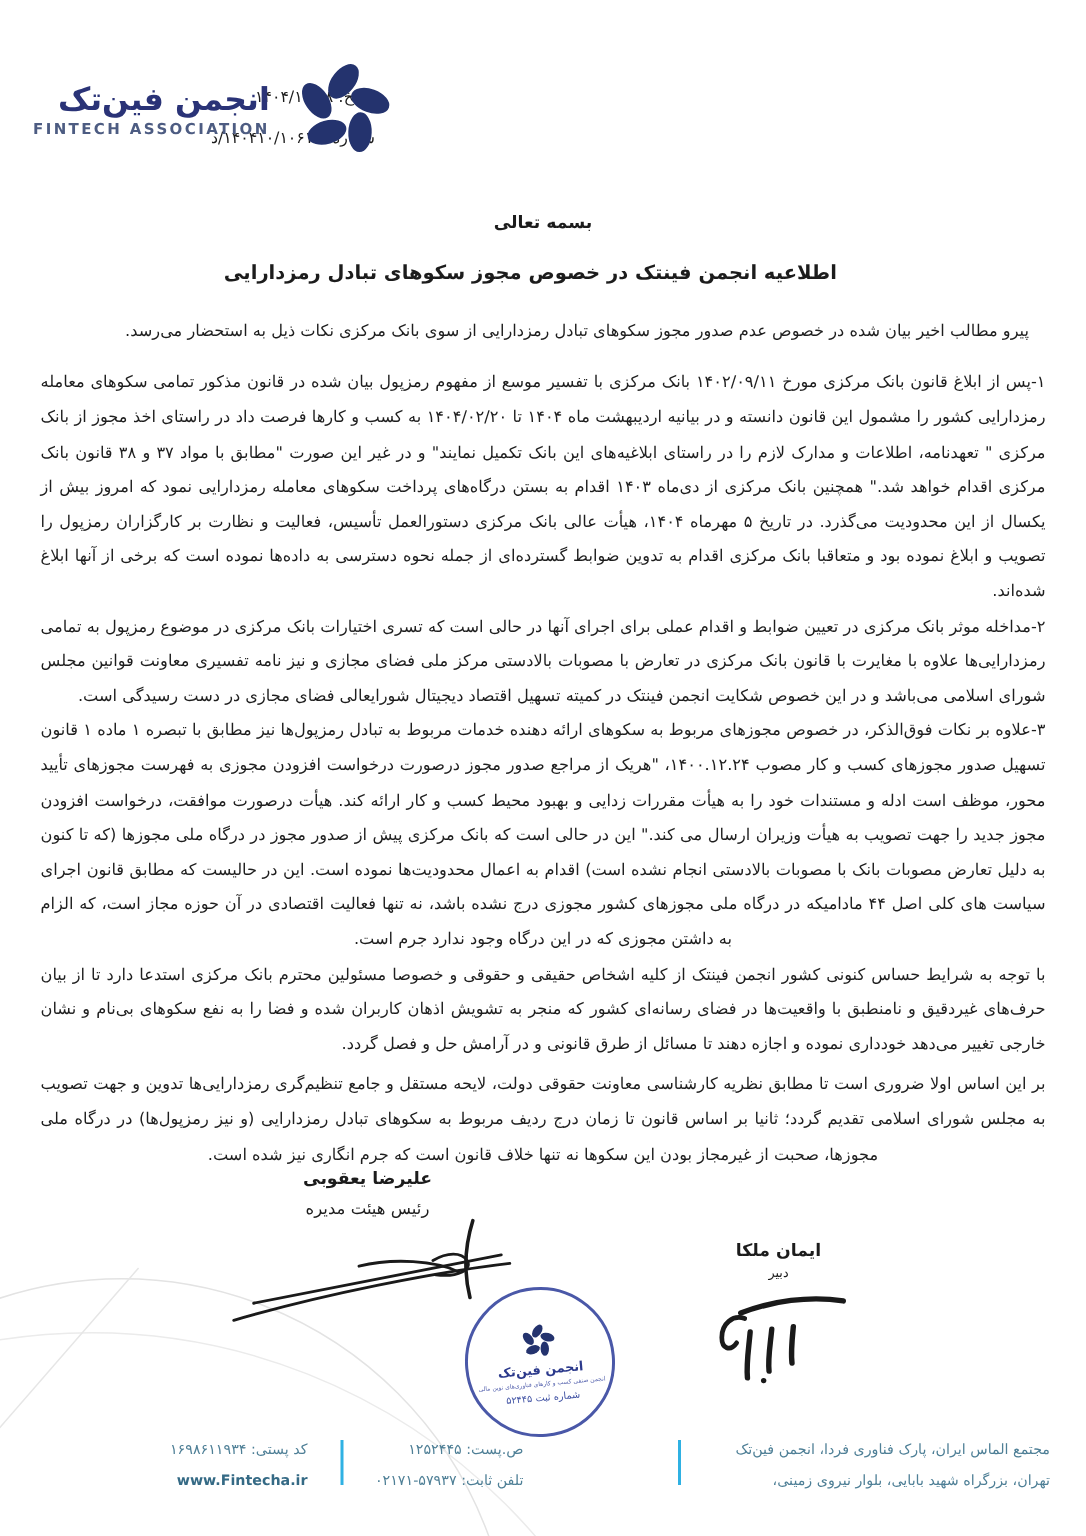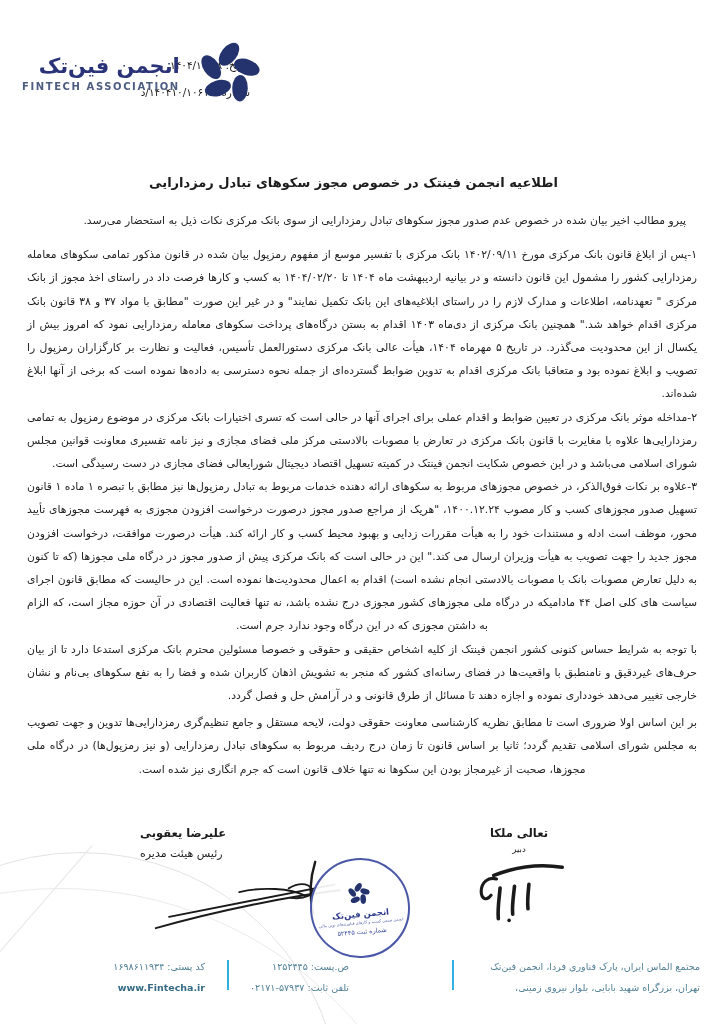--- a/index.html
+++ b/index.html
@@ -27,21 +27,21 @@
              font-weight:bold;font-size:13px;}
 
   
   .body{position:absolute;top:209px;right:27px;left:27px;}
   .body p{margin:0;font-size:10.8px;line-height:23.2px;text-align:justify;color:#1e1e1e;}
   p.intro{text-indent:11px;margin-bottom:11px;}
   p.center-last{text-align-last:center;}
   p.p-last{margin-top:4px;}
 
   
-  .sign-left{position:absolute;top:826px;left:140px;width:210px;text-align:left;}
+  .sign-left{position:absolute;top:778px;left:140px;width:210px;text-align:center;}
   .sign-right{position:absolute;top:826px;right:125px;width:160px;text-align:center;}
   .sign-name{font-size:11.5px;font-weight:bold;}
   .sign-role{font-size:11px;margin-top:7px;}
   .sign-role-sm{font-size:8.5px;margin-top:4px;}
   .sig-svg{display:block;margin:-2px auto 0 auto;}
 
   
   .stamp{position:absolute;top:858px;left:310px;width:96px;height:96px;border-radius:50%;
          border:2px solid #4a58a8;background:rgba(255,255,255,.92);transform:rotate(-5deg);
          display:flex;flex-direction:column;align-items:center;justify-content:center;gap:1px;}
@@ -96,33 +96,34 @@
   <div class="logo">
     <div class="logo-textcol">
       <div class="logo-fa">انجمن فین‌تک</div>
       <div class="logo-en">FINTECH ASSOCIATION</div>
     </div>
     <svg width="78" height="78" viewBox="-50 -50 100 100">
       <use href="#petalmark"></use>
     </svg>
   </div>
 
+  <div class="bismillah">بسمه تعالی</div>
   <div class="doc-title">اطلاعیه انجمن فینتک در خصوص مجوز سکوهای تبادل رمزدارایی</div>
 
   <div class="body">
     <p class="intro">پیرو مطالب اخیر بیان شده در خصوص عدم صدور مجوز سکوهای تبادل رمزدارایی از سوی بانک مرکزی نکات ذیل به استحضار می‌رسد.</p>
     <p>۱-پس از ابلاغ قانون بانک مرکزی مورخ ۱۴۰۲/۰۹/۱۱ بانک مرکزی با تفسیر موسع از مفهوم رمزپول بیان شده در قانون مذکور تمامی سکوهای معامله رمزدارایی کشور را مشمول این قانون دانسته و در بیانیه اردیبهشت ماه ۱۴۰۴ تا ۱۴۰۴/۰۲/۲۰ به کسب و کارها فرصت داد در راستای اخذ مجوز از بانک مرکزی " تعهدنامه، اطلاعات و مدارک لازم را در راستای ابلاغیه‌های این بانک تکمیل نمایند" و در غیر این صورت "مطابق با مواد ۳۷ و ۳۸ قانون بانک مرکزی اقدام خواهد شد." همچنین بانک مرکزی از دی‌ماه ۱۴۰۳ اقدام به بستن درگاه‌های پرداخت سکوهای معامله رمزدارایی نمود که امروز بیش از یکسال از این محدودیت می‌گذرد. در تاریخ ۵ مهرماه ۱۴۰۴، هیأت عالی بانک مرکزی دستورالعمل تأسیس، فعالیت و نظارت بر کارگزاران رمزپول را تصویب و ابلاغ نموده بود و متعاقبا بانک مرکزی اقدام به تدوین ضوابط گسترده‌ای از جمله نحوه دسترسی به داده‌ها نموده است که برخی از آنها ابلاغ شده‌اند.</p>
     <p>۲-مداخله موثر بانک مرکزی در تعیین ضوابط و اقدام عملی برای اجرای آنها در حالی است که تسری اختیارات بانک مرکزی در موضوع رمزپول به تمامی رمزدارایی‌ها علاوه با مغایرت با قانون بانک مرکزی در تعارض با مصوبات بالادستی مرکز ملی فضای مجازی و نیز نامه تفسیری معاونت قوانین مجلس شورای اسلامی می‌باشد و در این خصوص شکایت انجمن فینتک در کمیته تسهیل اقتصاد دیجیتال شورایعالی فضای مجازی در دست رسیدگی است.</p>
     <p class="center-last">۳-علاوه بر نکات فوق‌الذکر، در خصوص مجوزهای مربوط به سکوهای ارائه دهنده خدمات مربوط به تبادل رمزپول‌ها نیز مطابق با تبصره ۱ ماده ۱ قانون تسهیل صدور مجوزهای کسب و کار مصوب ۱۴۰۰.۱۲.۲۴، "هریک از مراجع صدور مجوز درصورت درخواست افزودن مجوزی به فهرست مجوزهای تأیید محور، موظف است ادله و مستندات خود را به هیأت مقررات زدایی و بهبود محیط کسب و کار ارائه کند. هیأت درصورت موافقت، درخواست افزودن مجوز جدید را جهت تصویب به هیأت وزیران ارسال می کند." این در حالی است که بانک مرکزی پیش از صدور مجوز در درگاه ملی مجوزها (که تا کنون به دلیل تعارض مصوبات بانک با مصوبات بالادستی انجام نشده است) اقدام به اعمال محدودیت‌ها نموده است. این در حالیست که مطابق قانون اجرای سیاست های کلی اصل ۴۴ مادامیکه در درگاه ملی مجوزهای کشور مجوزی درج نشده باشد، نه تنها فعالیت اقتصادی در آن حوزه مجاز است، که الزام به داشتن مجوزی که در این درگاه وجود ندارد جرم است.</p>
     <p>با توجه به شرایط حساس کنونی کشور انجمن فینتک از کلیه اشخاص حقیقی و حقوقی و خصوصا مسئولین محترم بانک مرکزی استدعا دارد تا از بیان حرف‌های غیردقیق و نامنطبق با واقعیت‌ها در فضای رسانه‌ای کشور که منجر به تشویش اذهان کاربران شده و فضا را به نفع سکوهای بی‌نام و نشان خارجی تغییر می‌دهد خودداری نموده و اجازه دهند تا مسائل از طرق قانونی و در آرامش حل و فصل گردد.</p>
     <p class="center-last p-last">بر این اساس اولا ضروری است تا مطابق نظریه کارشناسی معاونت حقوقی دولت، لایحه مستقل و جامع تنظیم‌گری رمزدارایی‌ها تدوین و جهت تصویب به مجلس شورای اسلامی تقدیم گردد؛ ثانیا بر اساس قانون تا زمان درج ردیف مربوط به سکوهای تبادل رمزدارایی (و نیز رمزپول‌ها) در درگاه ملی مجوزها، صحبت از غیرمجاز بودن این سکوها نه تنها خلاف قانون است که جرم انگاری نیز شده است.</p>
   </div>
 
   <div class="sign-right">
-    <div class="sign-name">تعالی ملکا</div>
+    <div class="sign-name">ایمان ملکا</div>
     <div class="sign-role-sm">دبیر</div>
     <svg class="sig-svg" width="110" height="72" viewBox="0 0 110 80" fill="none" stroke="#1a1a1a" stroke-linecap="round">
       <path d="M30 30 C 21 27, 13 34, 13 44 C 13 52, 19 55, 24 48" stroke-width="3.5"></path>
       <path d="M27 26 C 50 17, 78 13, 103 17" stroke-width="4"></path>
       <path d="M34 40 C 33 52, 31 63, 32 74" stroke-width="4"></path>
       <path d="M50 38 C 49 49, 47 59, 48 69" stroke-width="4"></path>
       <path d="M66 36 C 65 46, 64 55, 65 63" stroke-width="4"></path>
       <circle cx="44" cy="76" r="2" fill="#1a1a1a" stroke="none"></circle>
     </svg>
   </div>

